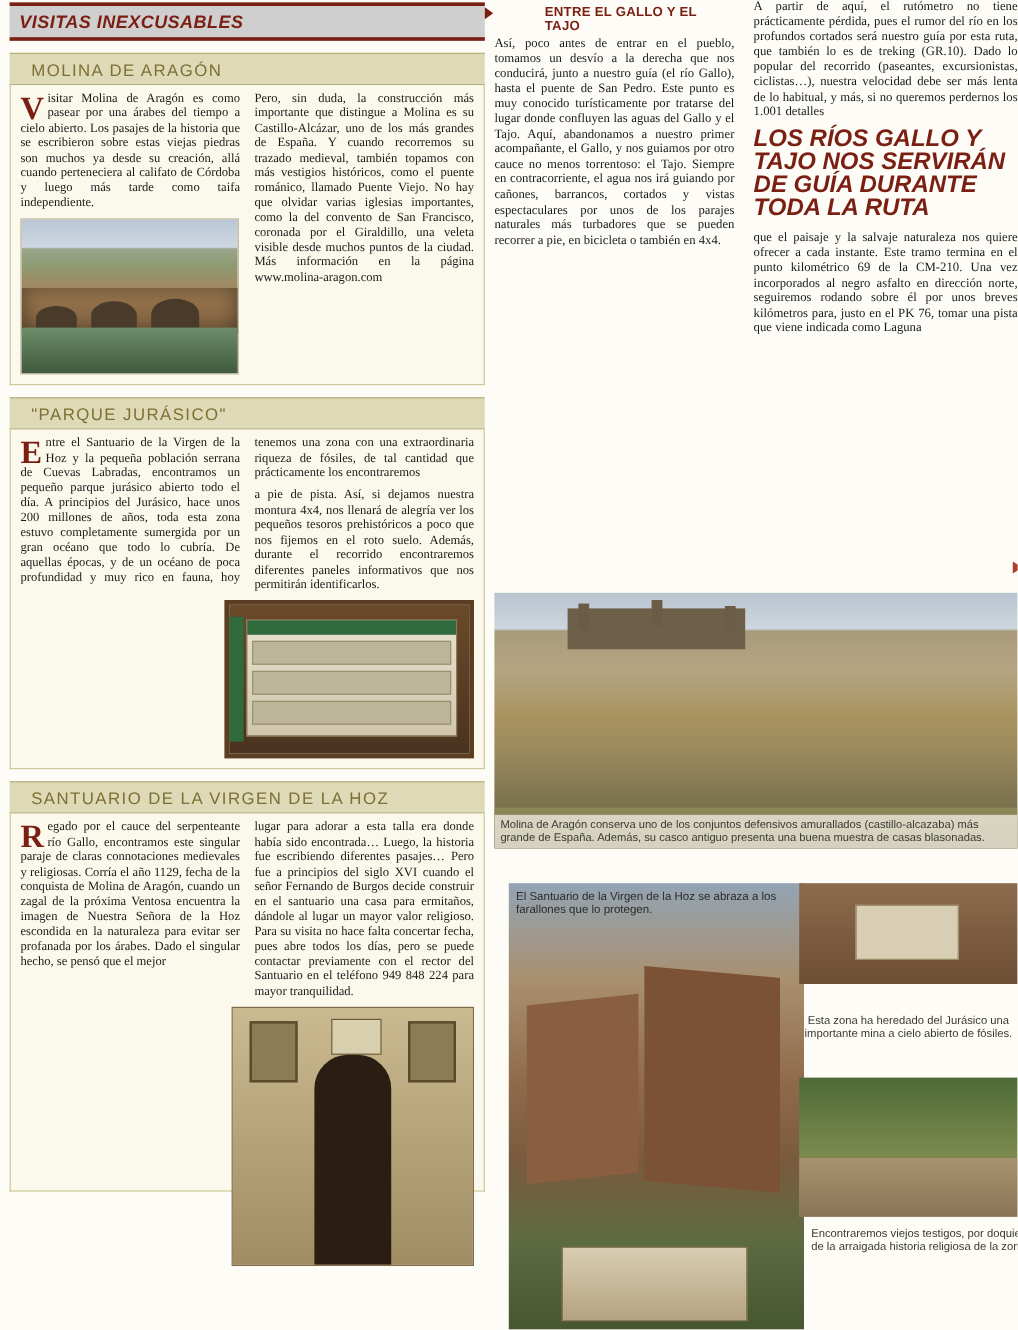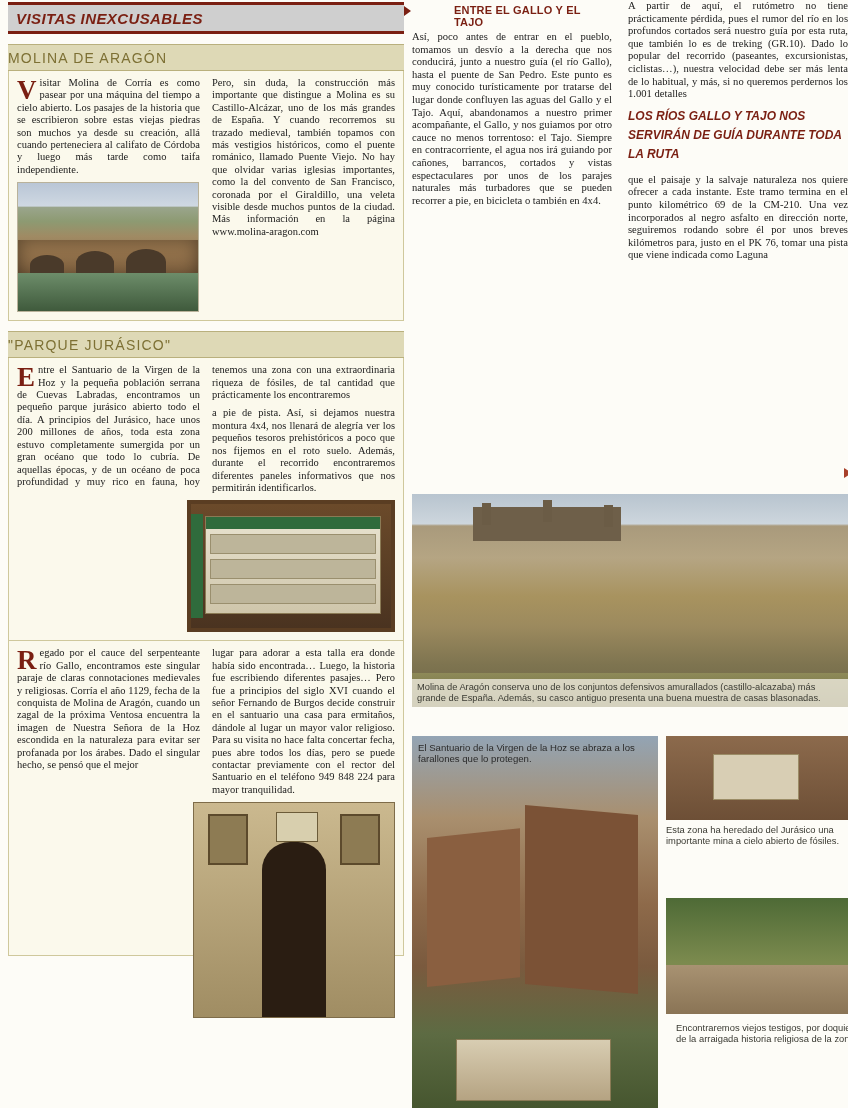--- a/index.html
+++ b/index.html
@@ -28,21 +28,21 @@
   }
   .banner-main .t{
     font-family:"Liberation Sans", sans-serif;
     font-weight:bold;font-style:italic;
     color:#7a1f12;font-size:15px;letter-spacing:.4px;
   }
   .section-bar{
     background:#ded9b6;
     border-top:1px solid #b9b07d;
     border-bottom:1px solid #b9b07d;
-    height:25px;display:flex;align-items:center;padding-left:0;
+    height:25px;display:flex;align-items:center;padding-left:18px;
     margin-top:10px;
   }
   .section-bar .t{
     font-family:"Liberation Sans", sans-serif;
     color:#7d7034;font-size:14px;letter-spacing:1.2px;
   }
   .panel{
     border:1px solid #cfc89c;
     border-top:none;
     background:#fbf9ec;
@@ -119,21 +119,21 @@
   }
   .rtext p{margin:0 0 6px 0;}
   .subhead{
     font-family:"Liberation Sans", sans-serif;
     color:#7a1f12;font-weight:bold;font-size:11px;
     letter-spacing:.2px;margin:4px 0 3px 0;padding-left:42px;
   }
   .pullquote{
     font-family:"Liberation Sans", sans-serif;
     font-weight:bold;font-style:italic;
-    color:#7a1f12;font-size:12px;line-height:19px;
+    color:#7a1f12;font-size:20px;line-height:19px;
   }
   .arrow{
     position:absolute;width:0;height:0;
     border-top:5px solid transparent;border-bottom:5px solid transparent;
     border-left:7px solid #7a1f12;
   }
 
   
   .photo-land{
     position:relative;width:436px;height:213px;overflow:hidden;
@@ -149,21 +149,21 @@
     position:absolute;left:0;bottom:0;width:100%;
     background:rgba(235,232,218,.82);
     color:#3a3a32;font-size:9.3px;line-height:11px;
     padding:3px 5px;box-sizing:border-box;
     font-family:"Liberation Sans", sans-serif;
   }
 
   
   .grid-bottom{position:relative;width:436px;height:372px;margin-top:6px;}
   .photo-rocks{
-    position:absolute;left:0;top:0;width:246px;height:372px;overflow:hidden;
+    position:absolute;left:12px;top:0;width:246px;height:372px;overflow:hidden;
     background:linear-gradient(180deg,#93a4b4 0%,#a98f6e 22%,#8e6a4a 45%,#7a5a3e 62%,#5d6b43 80%,#46562f 100%);
   }
   .photo-rocks .rock{position:absolute;background:#8a5f40;}
   .cap-on-photo{
     position:absolute;left:6px;top:6px;right:6px;
     font-family:"Liberation Sans", sans-serif;
     font-size:9.6px;line-height:11.4px;color:#2b2b2b;
   }
   .photo-rocks .building{
     position:absolute;left:18%;bottom:2%;width:62%;height:16%;
@@ -199,21 +199,21 @@
 
     <div class="banner-main">
       <span class="t">VISITAS INEXCUSABLES</span>
     </div>
 
     <div class="section-bar">
       <span class="t">MOLINA DE ARAGÓN</span>
     </div>
     <div class="panel">
       <div class="twocol">
-        <p><span class="dropcap">V</span><span>isitar Molina de Corría es como pasear por una máquina del tiempo a cielo abierto. Los pasajes de la historia que se escribieron sobre estas viejas piedras son muchos ya desde su creación, allá cuando perteneciera al califato de Córdoba y luego más tarde como taifa independiente.</span></p>
+        <p><span class="dropcap">V</span><span>isitar Molina de Aragón es como pasear por una árabes del tiempo a cielo abierto. Los pasajes de la historia que se escribieron sobre estas viejas piedras son muchos ya desde su creación, allá cuando perteneciera al califato de Córdoba y luego más tarde como taifa independiente.</span></p>
         <div class="imgbox photo-molina">
           <div class="arc" style="left:12px;width:34px;height:20px;"></div>
           <div class="arc" style="left:58px;width:38px;height:24px;"></div>
           <div class="arc" style="left:108px;width:40px;height:26px;"></div>
         </div>
         <p>Pero, sin duda, la construcción más importante que distingue a Molina es su Castillo-Alcázar, uno de los más grandes de España. Y cuando recorremos su trazado medieval, también topamos con más vestigios históricos, como el puente románico, llamado Puente Viejo. No hay que olvidar varias iglesias importantes, como la del convento de San Francisco, coronada por el Giraldillo, una veleta visible desde muchos puntos de la ciudad. Más información en la página www.molina-aragon.com</p>
       </div>
     </div>
 
     <div class="section-bar">
@@ -228,20 +228,23 @@
         <div class="green"></div>
         <div class="sheet">
           <div class="hdr"></div>
           <div class="row"></div>
           <div class="row"></div>
           <div class="row"></div>
         </div>
       </div>
     </div>
 
+    <div class="section-bar">
+      <span class="t">SANTUARIO DE LA VIRGEN DE LA HOZ</span>
+    </div>
     <div class="panel" style="height:300px;">
       <div class="twocol">
         <p><span class="dropcap">R</span><span>egado por el cauce del serpenteante río Gallo, encontramos este singular paraje de claras connotaciones medievales y religiosas. Corría el año 1129, fecha de la conquista de Molina de Aragón, cuando un zagal de la próxima Ventosa encuentra la imagen de Nuestra Señora de la Hoz escondida en la naturaleza para evitar ser profanada por los árabes. Dado el singular hecho, se pensó que el mejor</span></p>
         <p>lugar para adorar a esta talla era donde había sido encontrada… Luego, la historia fue escribiendo diferentes pasajes… Pero fue a principios del siglo XVI cuando el señor Fernando de Burgos decide construir en el santuario una casa para ermitaños, dándole al lugar un mayor valor religioso. Para su visita no hace falta concertar fecha, pues abre todos los días, pero se puede contactar previamente con el rector del Santuario en el teléfono 949 848 224 para mayor tranquilidad.</p>
       </div>
       <div class="photo-door">
         <div class="pic l"></div>
         <div class="sign"></div>
         <div class="pic r"></div>
         <div class="jamb"></div>
@@ -286,21 +289,21 @@
       <div class="photo-rocks">
         <div class="rock" style="left:6%;top:26%;width:38%;height:40%;transform:skewY(-6deg);"></div>
         <div class="rock" style="left:46%;top:20%;width:46%;height:48%;transform:skewY(5deg);background:#7b5236;"></div>
         <div class="building"></div>
         <div class="cap-on-photo">El Santuario de la Virgen de la Hoz se abraza a los farallones que lo protegen.</div>
       </div>
 
       <div class="photo-hand">
         <div class="fossil"></div>
       </div>
-      <div class="small-cap" style="left:254px;top:88px;width:182px;">Esta zona ha heredado del Jurásico una importante mina a cielo abierto de fósiles.</div>
+      <div class="small-cap" style="left:254px;top:108px;width:182px;text-align:center;">Esta zona ha heredado del Jurásico una importante mina a cielo abierto de fósiles.</div>
 
       <div class="photo-vine">
         <div class="wall"></div>
       </div>
       <div class="small-cap" style="left:264px;top:286px;width:182px;">Encontraremos viejos testigos, por doquier, de la arraigada historia religiosa de la zona.</div>
     </div>
 
   </div>
 </div>
 

